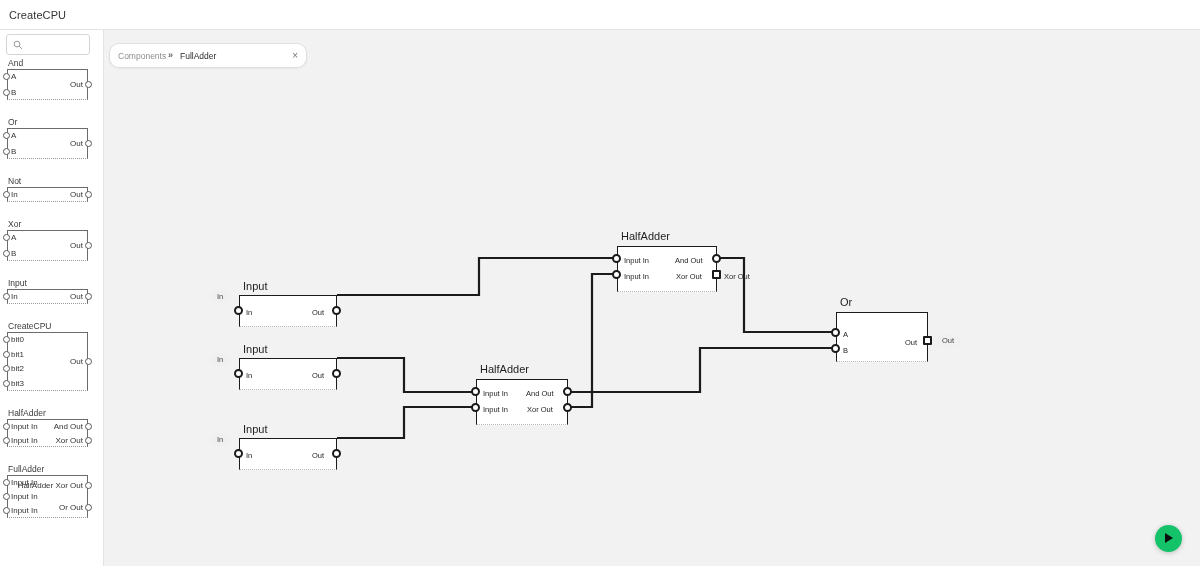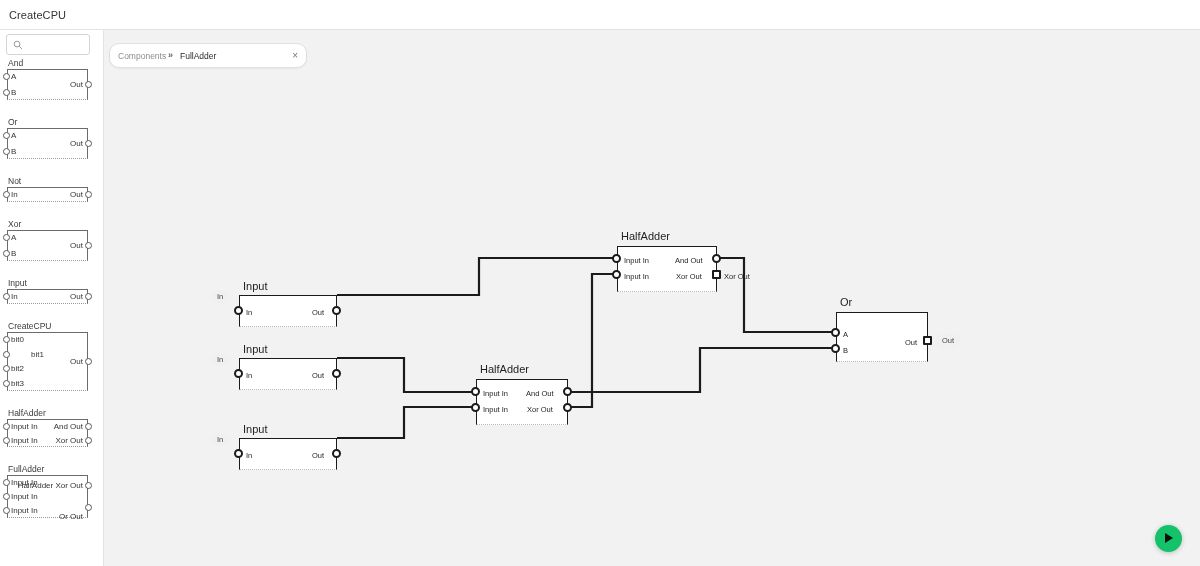--- a/index.html
+++ b/index.html
@@ -293,21 +293,21 @@
           <div class="port-label" style="left: 11px; top: 14px;">In</div>
           <div class="port" style="left: 85px; top: 15px;"></div>
           <div class="port-label" style="top: 14px; right: 20px; text-align: right;">Out</div>
         </div>
         <div class="comp" style="top: 263px; width: 103px; height: 87px;">
           <div class="comp-title">CreateCPU</div>
           <div class="comp-box dashedbottom" style="width: 81px; height: 59px;"></div>
           <div class="port" style="left: 3px; top: 14.875px;"></div>
           <div class="port-label" style="left: 11px; top: 13.875px;">bit0</div>
           <div class="port" style="left: 3px; top: 29.625px;"></div>
-          <div class="port-label" style="left: 11px; top: 28.625px; margin-left: 20px;">bit1</div>
+          <div class="port-label" style="left: 11px; top: 28.625px;">bit1</div>
           <div class="port" style="left: 3px; top: 44.375px;"></div>
           <div class="port-label" style="left: 11px; top: 43.375px;">bit2</div>
           <div class="port" style="left: 3px; top: 59.125px;"></div>
           <div class="port-label" style="left: 11px; top: 58.125px;">bit3</div>
           <div class="port" style="left: 85px; top: 37px;"></div>
           <div class="port-label" style="top: 36px; right: 20px; text-align: right;">Out</div>
         </div>
         <div class="comp" style="top: 350px; width: 103px; height: 56px;">
           <div class="comp-title">HalfAdder</div>
           <div class="comp-box dashedbottom" style="width: 81px; height: 28px;"></div>
@@ -325,21 +325,21 @@
           <div class="comp-box dashedbottom" style="width: 81px; height: 43px;"></div>
           <div class="port" style="left: 3px; top: 14.6667px;"></div>
           <div class="port-label" style="left: 11px; top: 13.6667px;">Input In</div>
           <div class="port" style="left: 3px; top: 29px;"></div>
           <div class="port-label" style="left: 11px; top: 28px;">Input In</div>
           <div class="port" style="left: 3px; top: 43.3333px;"></div>
           <div class="port-label" style="left: 11px; top: 42.3333px;">Input In</div>
           <div class="port" style="left: 85px; top: 18.25px;"></div>
           <div class="port-label" style="top: 17.25px; right: 20px; text-align: right; margin-left: 40px;">HalfAdder Xor Out</div>
           <div class="port" style="left: 85px; top: 39.75px;"></div>
-          <div class="port-label" style="top: 38.75px; right: 20px; text-align: center; margin-top: 9px;">Or Out</div>
+          <div class="port-label" style="top: 38.75px; right: 20px; text-align: center;">Or Out</div>
         </div>
       </div>
   </div>
 
   <div class="canvas">
 
     <svg class="canvas-svg" viewBox="0 0 1096 536">
       <g fill="none" stroke="#1b1b1b" stroke-width="2.2" stroke-linejoin="miter" stroke-linecap="butt">
 
         <path d="M233,265 L375,265 L375,228 L509,228"></path>

